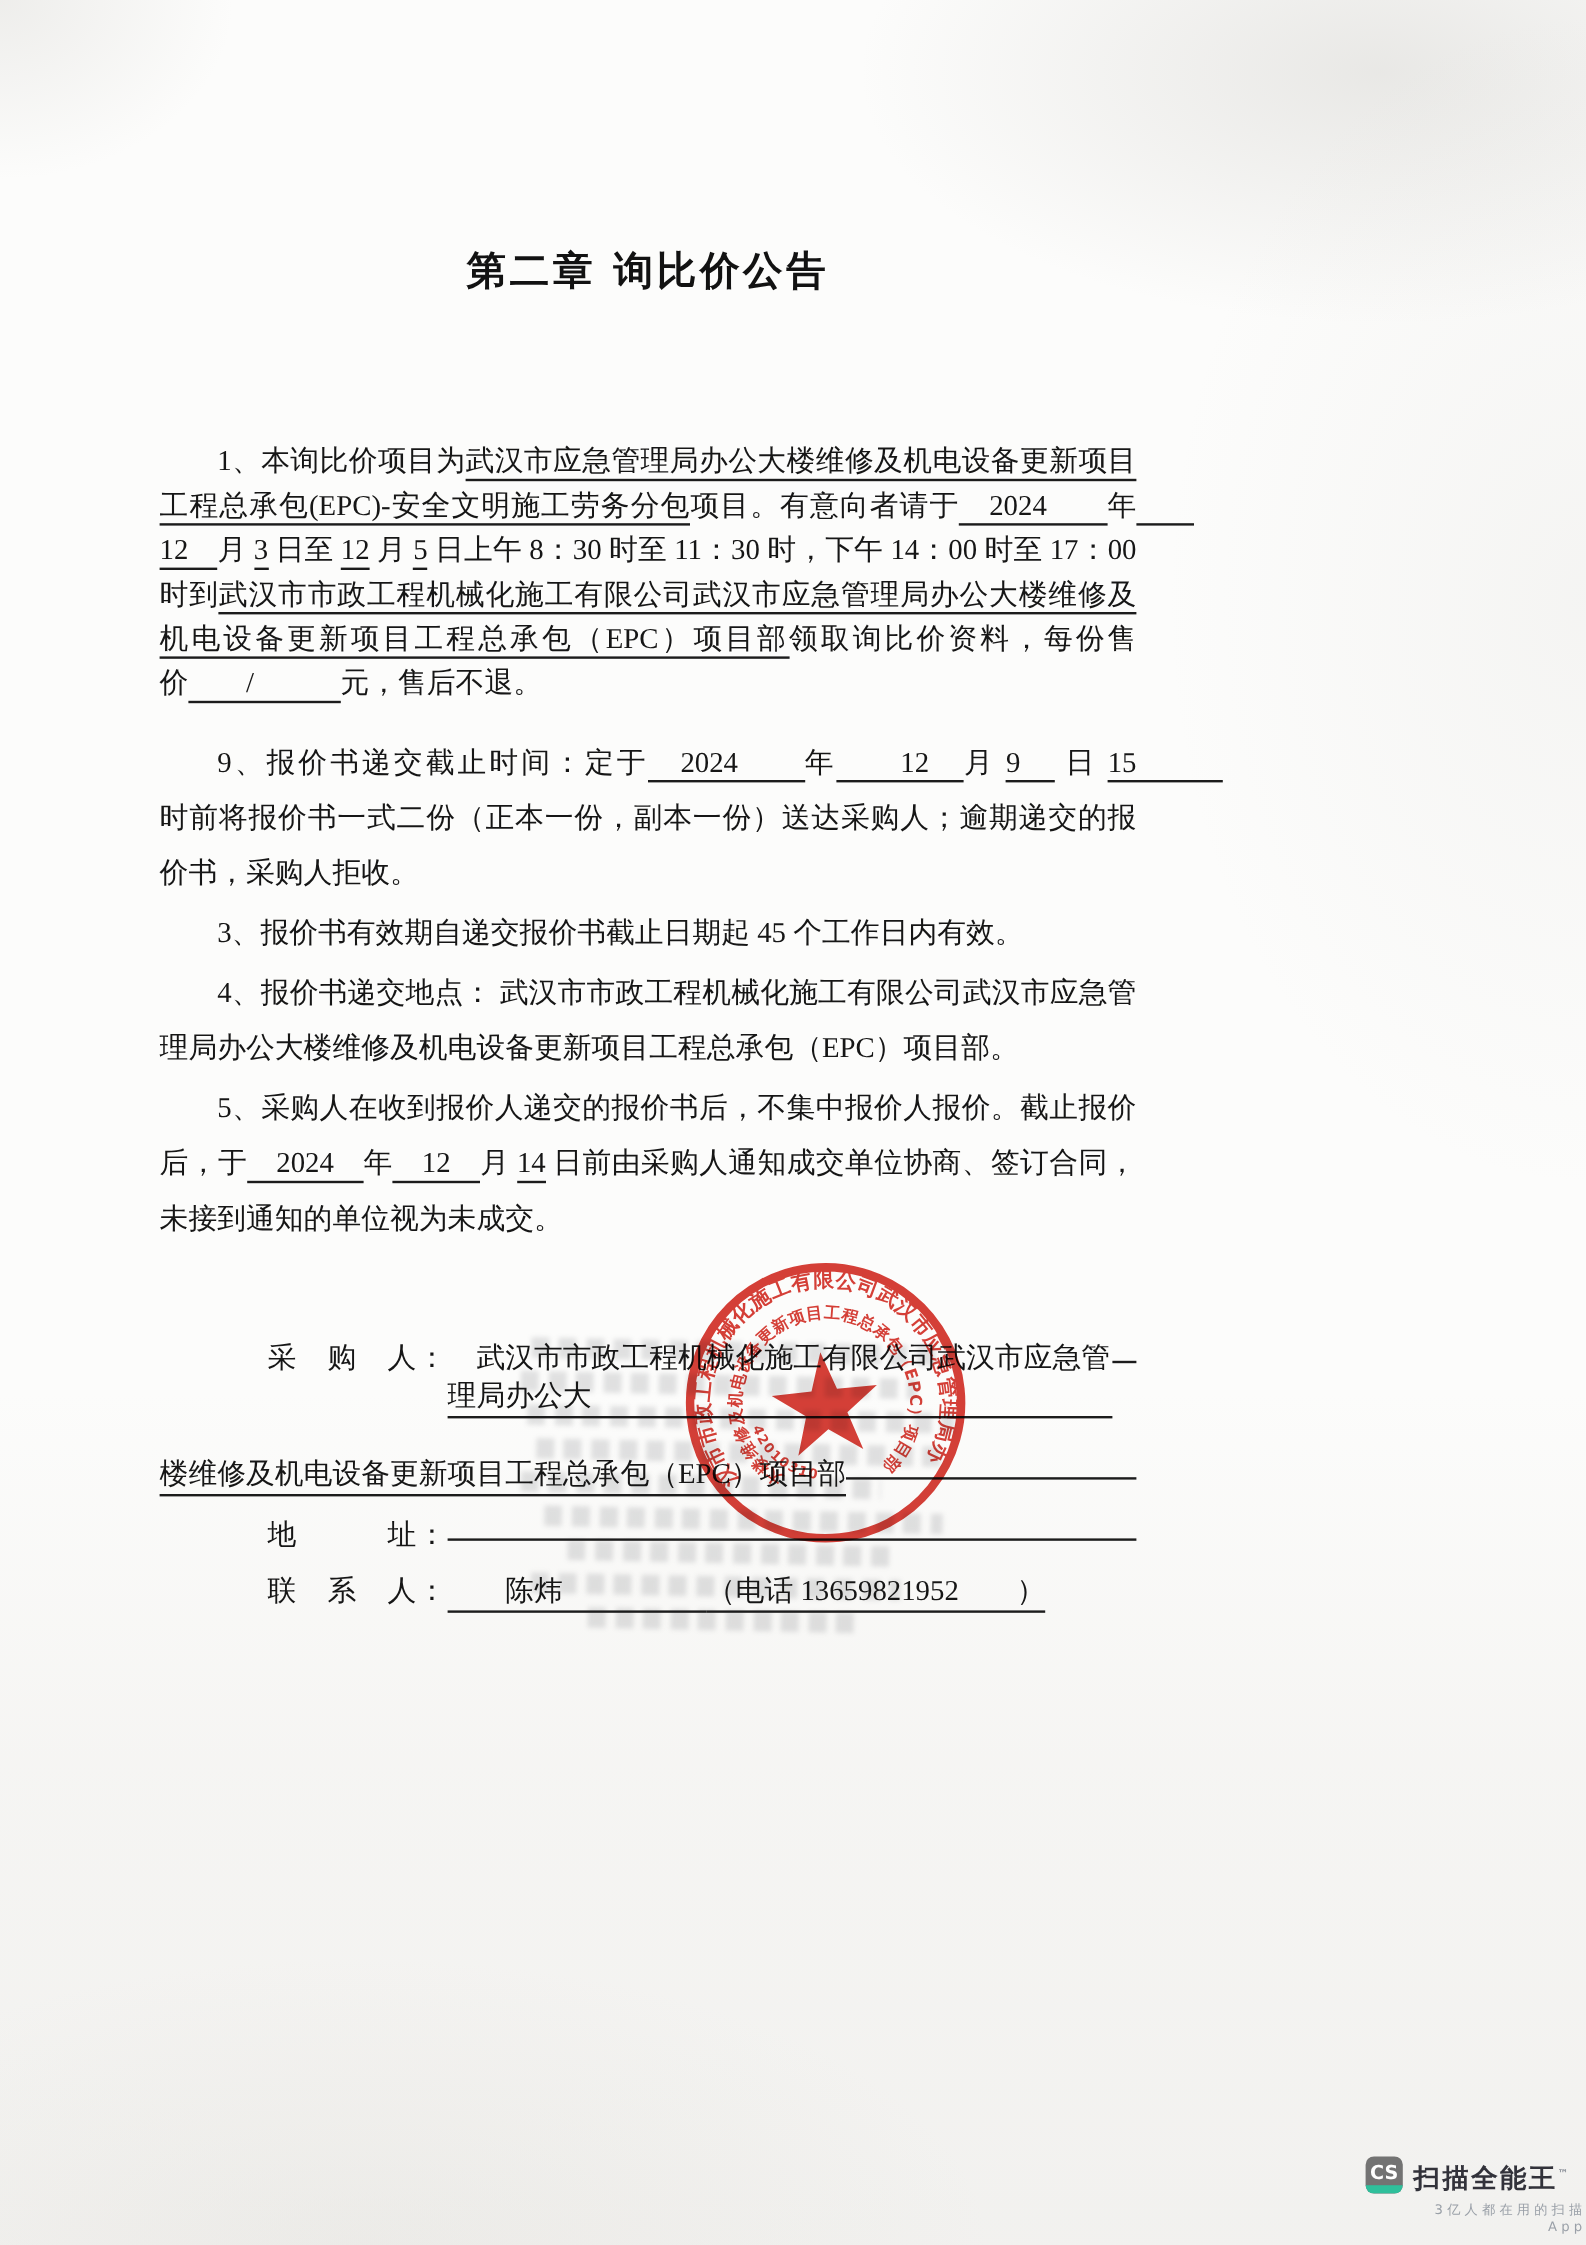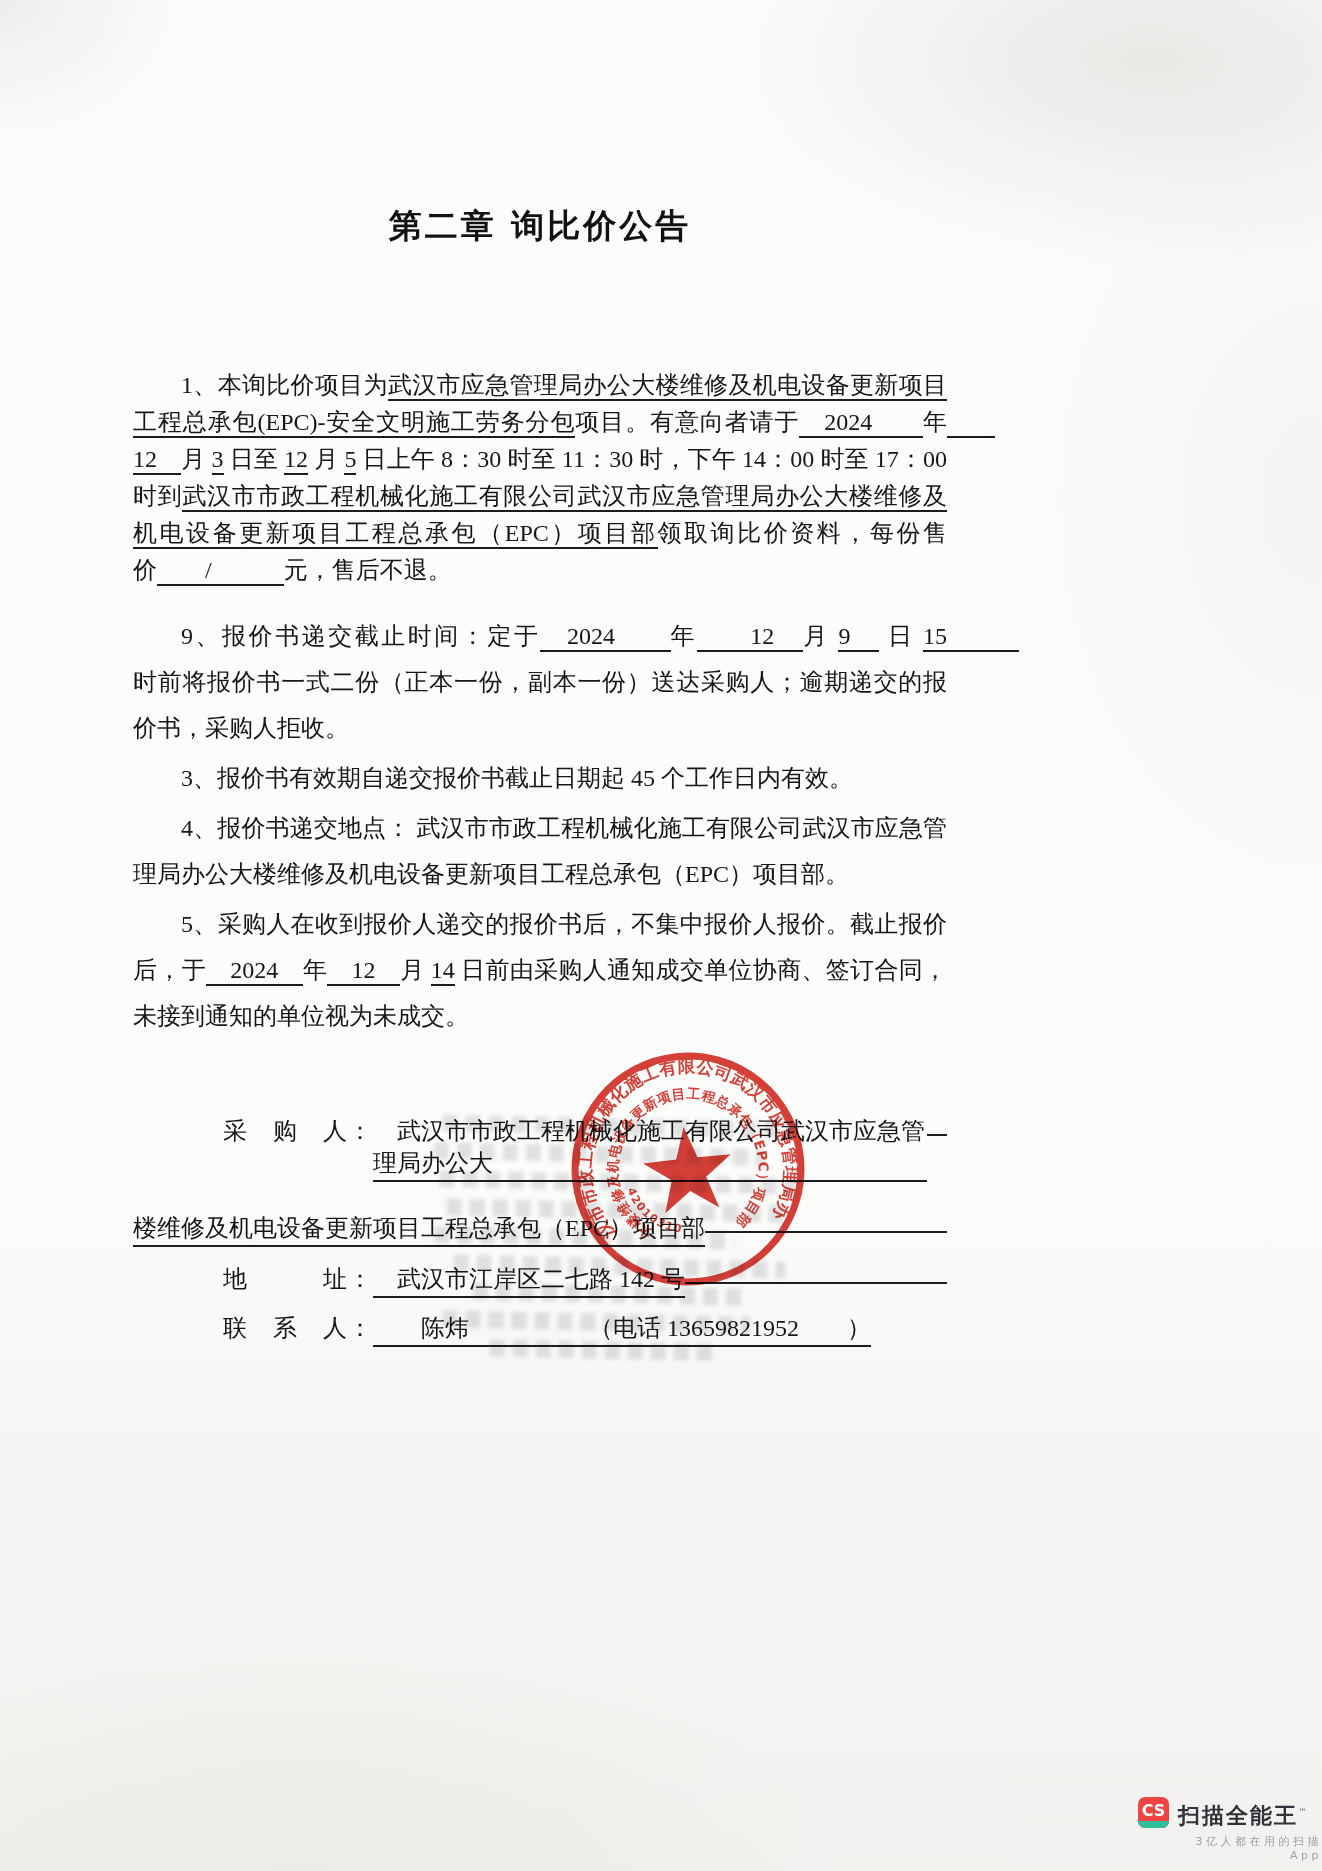--- a/index.html
+++ b/index.html
@@ -38,21 +38,21 @@
   .fline .fill{flex:1 1 auto;border-bottom:2px solid #1c1c1c;transform:translateY(-3px);min-width:20px;}
   .fline.l1{margin-bottom:30px;}
   .fline.l2{margin-bottom:16px;}
   .fline.l3{margin-bottom:14px;}
   
   .seal{position:absolute;left:565px;top:1046px;width:246px;height:246px;z-index:3;
     mix-blend-mode:multiply;opacity:.88;transform:rotate(-6deg);pointer-events:none;}
   .seal text{font-family:"DejaVu Sans","Liberation Sans",sans-serif;font-weight:bold;}
   
   .wm{position:absolute;left:1138px;top:1797px;z-index:5;display:flex;align-items:flex-start;}
-  .wm-icon{width:31px;height:31px;border-radius:7px;background:#ef4444;position:relative;overflow:hidden;
+  .wm-icon{width:31px;height:31px;border-radius:7px;background:#737373;position:relative;overflow:hidden;
     display:flex;align-items:center;justify-content:center;flex:0 0 auto;}
   .wm-icon .bar{position:absolute;left:0;right:0;bottom:0;height:7px;background:#2fbf9b;}
   .wm-icon .cs{color:#ffffff;font-family:"DejaVu Sans","Liberation Sans",sans-serif;
     font-weight:bold;font-size:16px;line-height:1;margin-bottom:4px;}
   .wm-text{margin-left:9px;}
   .wm-name{font-family:"DejaVu Sans","Liberation Sans",sans-serif;font-weight:bold;
     font-size:22px;letter-spacing:2px;color:#32323a;line-height:30px;}
   .wm-name sup{font-size:9px;color:#8a8f98;}
   .wm-tag{font-family:"DejaVu Sans","Liberation Sans",sans-serif;font-size:11px;
     letter-spacing:3.5px;color:#9aa0a8;margin-top:3px;text-align:right;}
@@ -80,21 +80,21 @@
   <div>
       <p class="para p1"><span>1、本询比价项目为</span><span class="u">武汉市应急管理局办公大楼维修及机电设备更新项目工程总承包(EPC)-安全文明施工劳务分包</span><span>项目。有意向者请于</span><span class="u">　2024　　</span><span>年</span><span class="u">　　12　</span><span>月 </span><span class="u">3</span><span> 日至 </span><span class="u">12</span><span> 月 </span><span class="u">5</span><span> 日上午 8：30 时至 11：30 时，下午 14：00 时至 17：00 时到</span><span class="u">武汉市市政工程机械化施工有限公司武汉市应急管理局办公大楼维修及机电设备更新项目工程总承包（EPC）项目部</span><span>领取询比价资料，每份售价</span><span class="u">　　/　　　</span><span>元，售后不退。</span></p>
       <p class="para pn"><span>9、报价书递交截止时间：定于</span><span class="u">　2024　　</span><span>年</span><span class="u">　　12　</span><span>月 </span><span class="u">9　</span><span> 日 </span><span class="u">15　　　</span><span>时前将报价书一式二份（正本一份，副本一份）送达采购人；逾期递交的报价书，采购人拒收。</span></p>
       <p class="para pn"><span>3、报价书有效期自递交报价书截止日期起 45 个工作日内有效。</span></p>
       <p class="para pn"><span>4、报价书递交地点：  武汉市市政工程机械化施工有限公司武汉市应急管理局办公大楼维修及机电设备更新项目工程总承包（EPC）项目部。</span></p>
       <p class="para pn"><span>5、采购人在收到报价人递交的报价书后，不集中报价人报价。截止报价后，于</span><span class="u">　2024　</span><span>年</span><span class="u">　12　</span><span>月 </span><span class="u">14</span><span> 日前由采购人通知成交单位协商、签订合同，未接到通知的单位视为未成交。</span></p>
     </div>
   <div class="fblock">
       <div class="fline l1 indent"><span class="flabel">采　购　人：</span><span class=" u">　武汉市市政工程机械化施工有限公司武汉市应急管理局办公大</span><span class="fill"></span></div>
       <div class="fline l2"><span class=" u">楼维修及机电设备更新项目工程总承包（EPC）项目部</span><span class="fill"></span></div>
-      <div class="fline l3 indent"><span class="flabel">地　　　址：</span><span class=" u">　武汉市江岸区二七路 142 号</span><span class="fill"></span></div>
+      <div class="fline l3 indent"><span class="flabel">地　　　址：</span><span class="fill"></span></div>
       <div class="fline l4 indent"><span class="flabel">联　系　人：</span><span class=" u">　　陈炜　　　　　</span><span class=" u">（电话 13659821952　　）</span></div>
     </div>
 </div>
 
 <svg class="seal" viewBox="0 0 244 244">
   <defs>
     <path id="arcOuter" d="M 43.4,177.1 A 96,96 0 1 1 200.6,177.1" fill="none"></path>
     <path id="arcInner" d="M 81.8,179.3 A 70,70 0 1 1 162.2,179.3" fill="none"></path>
     <path id="arcSerial" d="M 60,136 A 62,62 0 0 0 110,184" fill="none"></path>
   </defs>

